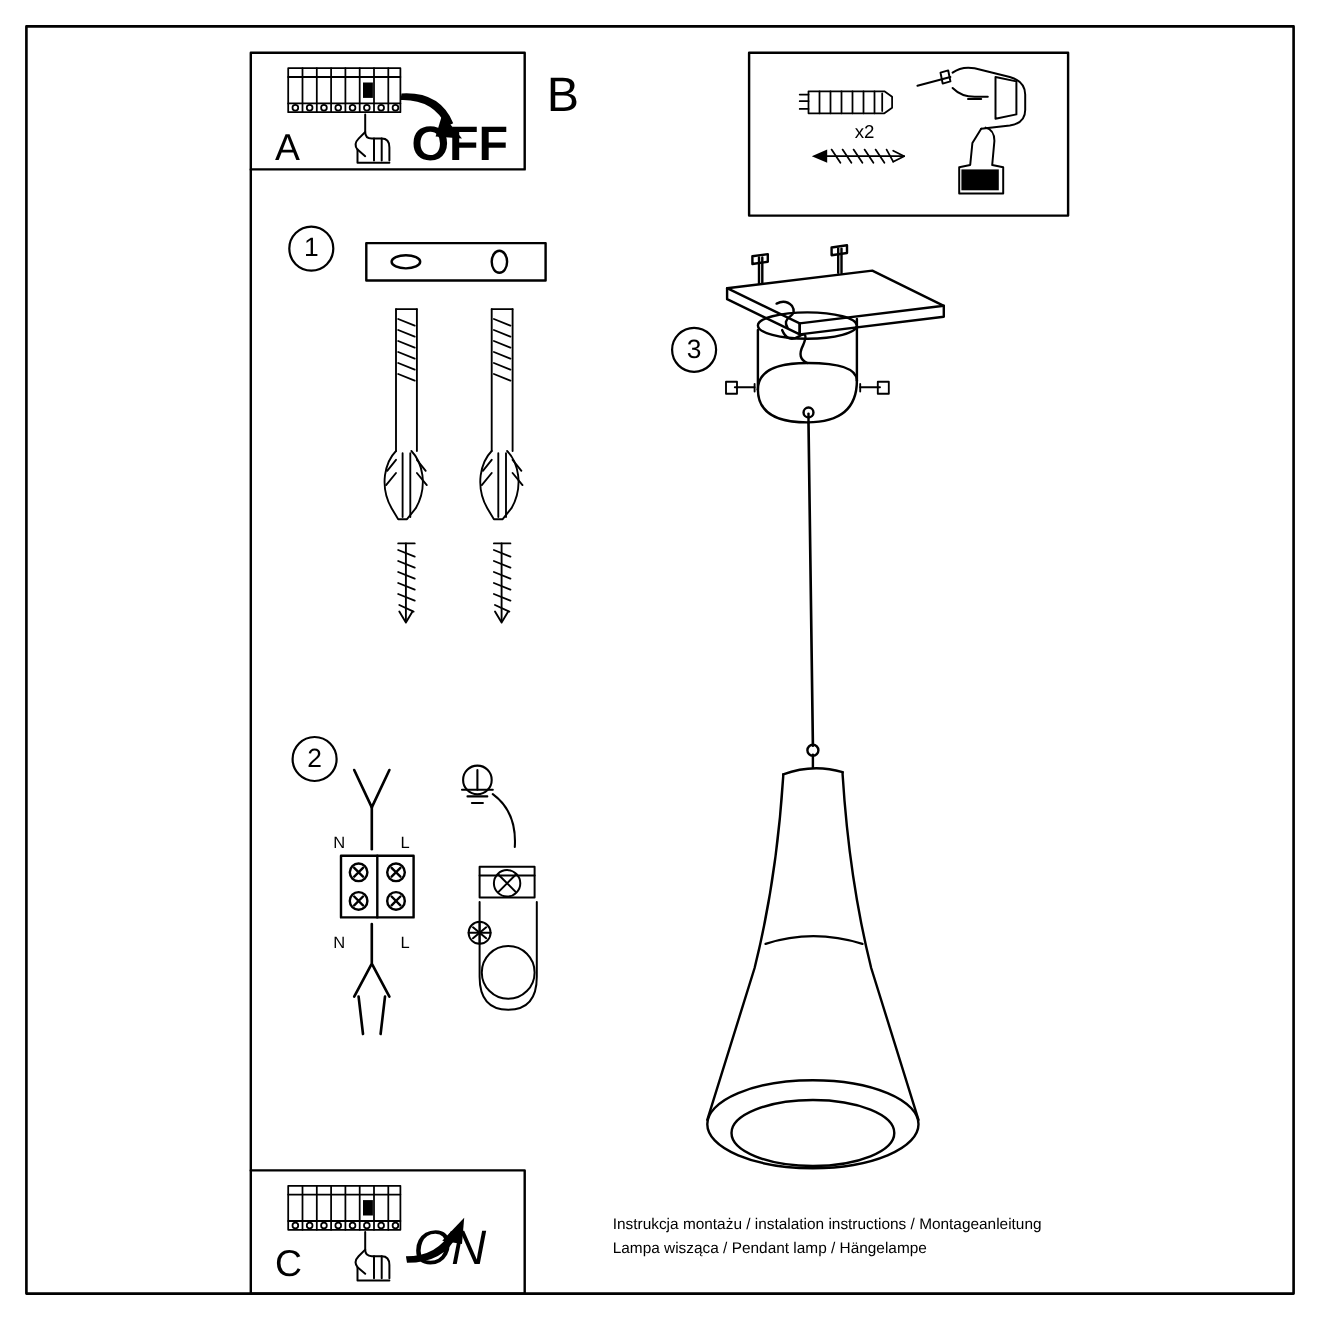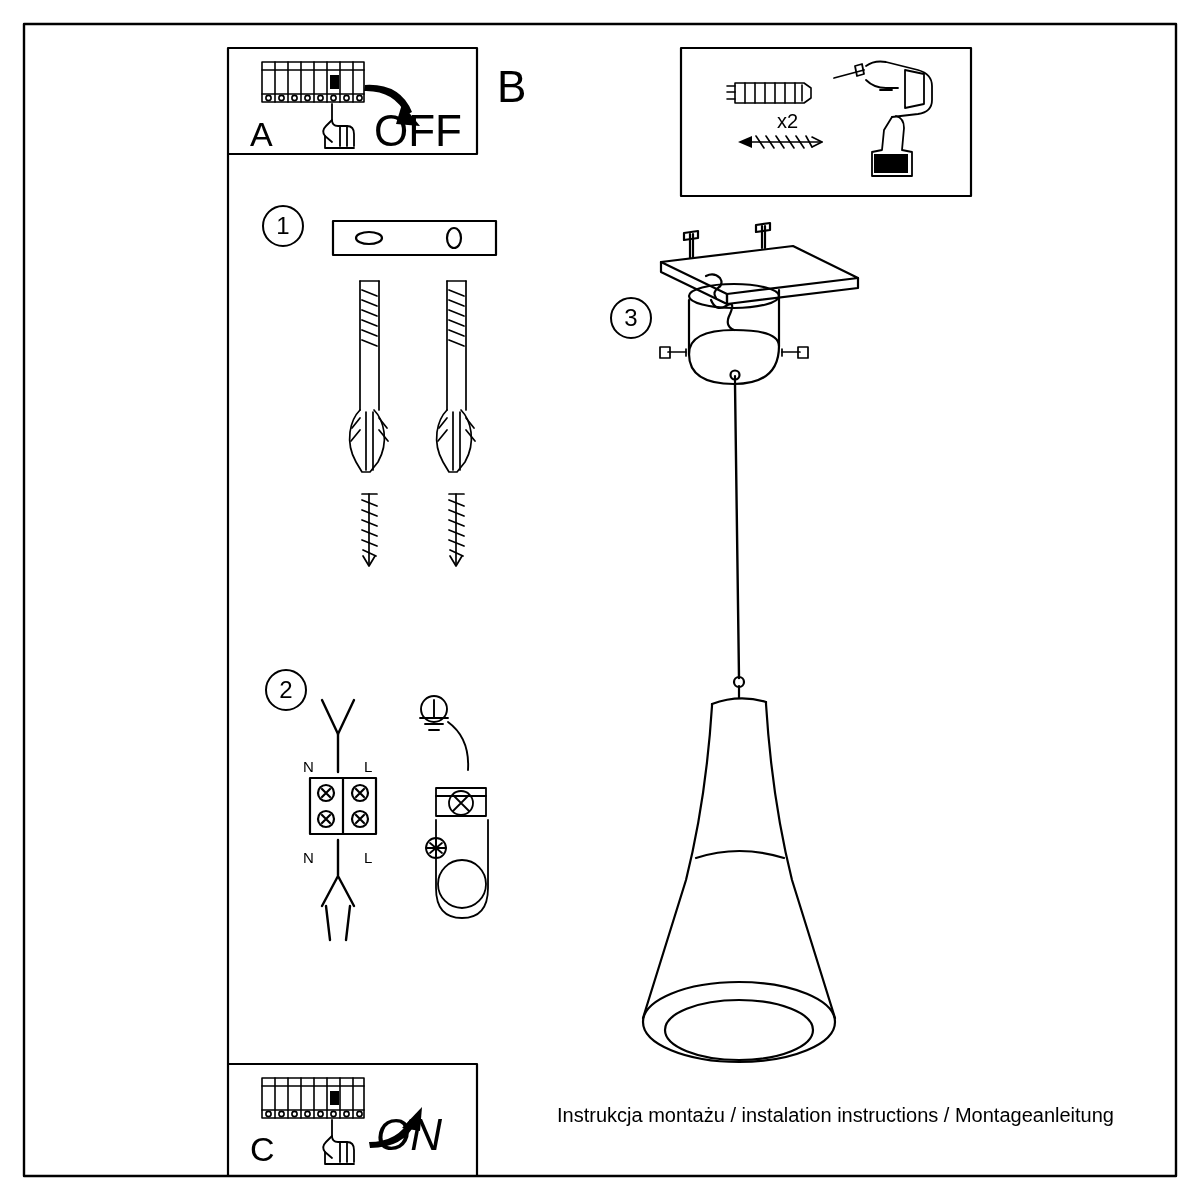--- a/index.html
+++ b/index.html
@@ -32,27 +32,27 @@
   }
   .lbl-big {
     font-size: 44px;
     font-weight: 400;
   }
   .lbl-med {
     font-size: 34px;
     font-weight: 400;
   }
   .lbl-small {
-    font-size: 20px;
+    font-size: 17px;
   }
   .lbl-tiny {
     font-size: 15px;
   }
   .lbl-foot {
-    font-size: 20px;
+    font-size: 14px;
   }
   .circ-num {
     position: absolute;
     width: 38px;
     height: 38px;
     border: 2px solid #000;
     border-radius: 50%;
     display: flex;
     align-items: center;
     justify-content: center;
@@ -295,31 +295,32 @@
         <path d="M712 704 Q739 694 766 702"></path>
         <path d="M739 686 L739 698"></path>
         <path d="M696 858 Q739 844 784 858"></path>
         <ellipse cx="739" cy="1022" rx="96" ry="40"></ellipse>
         <ellipse cx="739" cy="1030" rx="74" ry="30"></ellipse>
       </g>
     </g>
   </svg>
 
   <div class="txt lbl-med" style="left:250px; top:115px;">A</div>
-  <div class="txt lbl-big" style="left:374px; top:106px;">OFF</div>
+  <div class="txt lbl-big" style="left:374px; top:106px;font-weight:bold;">OFF</div>
   <div class="txt lbl-big" style="left:497px; top:62px;">B</div>
   <div class="txt lbl-small" style="left:777px; top:110px;">x2</div>
 
   <div class="circ-num" style="left:262px; top:205px;">1</div>
   <div class="circ-num" style="left:265px; top:669px;">2</div>
   <div class="circ-num" style="left:610px; top:297px;">3</div>
 
   <div class="txt lbl-tiny" style="left:303px; top:758px;">N</div>
   <div class="txt lbl-tiny" style="left:364px; top:758px;">L</div>
   <div class="txt lbl-tiny" style="left:303px; top:849px;">N</div>
   <div class="txt lbl-tiny" style="left:364px; top:849px;">L</div>
 
   <div class="txt lbl-med" style="left:250px; top:1130px;">C</div>
   <div class="txt lbl-big" style="left:376px; top:1110px;font-style:italic;">ON</div>
 
   <div class="txt lbl-foot" style="left:557px; top:1104px;">Instrukcja montażu / instalation instructions / Montageanleitung</div>
+  <div class="txt lbl-foot" style="left:557px; top:1126px;">Lampa wisząca / Pendant lamp / Hängelampe</div>
 
 </div>
 
 </body></html>

